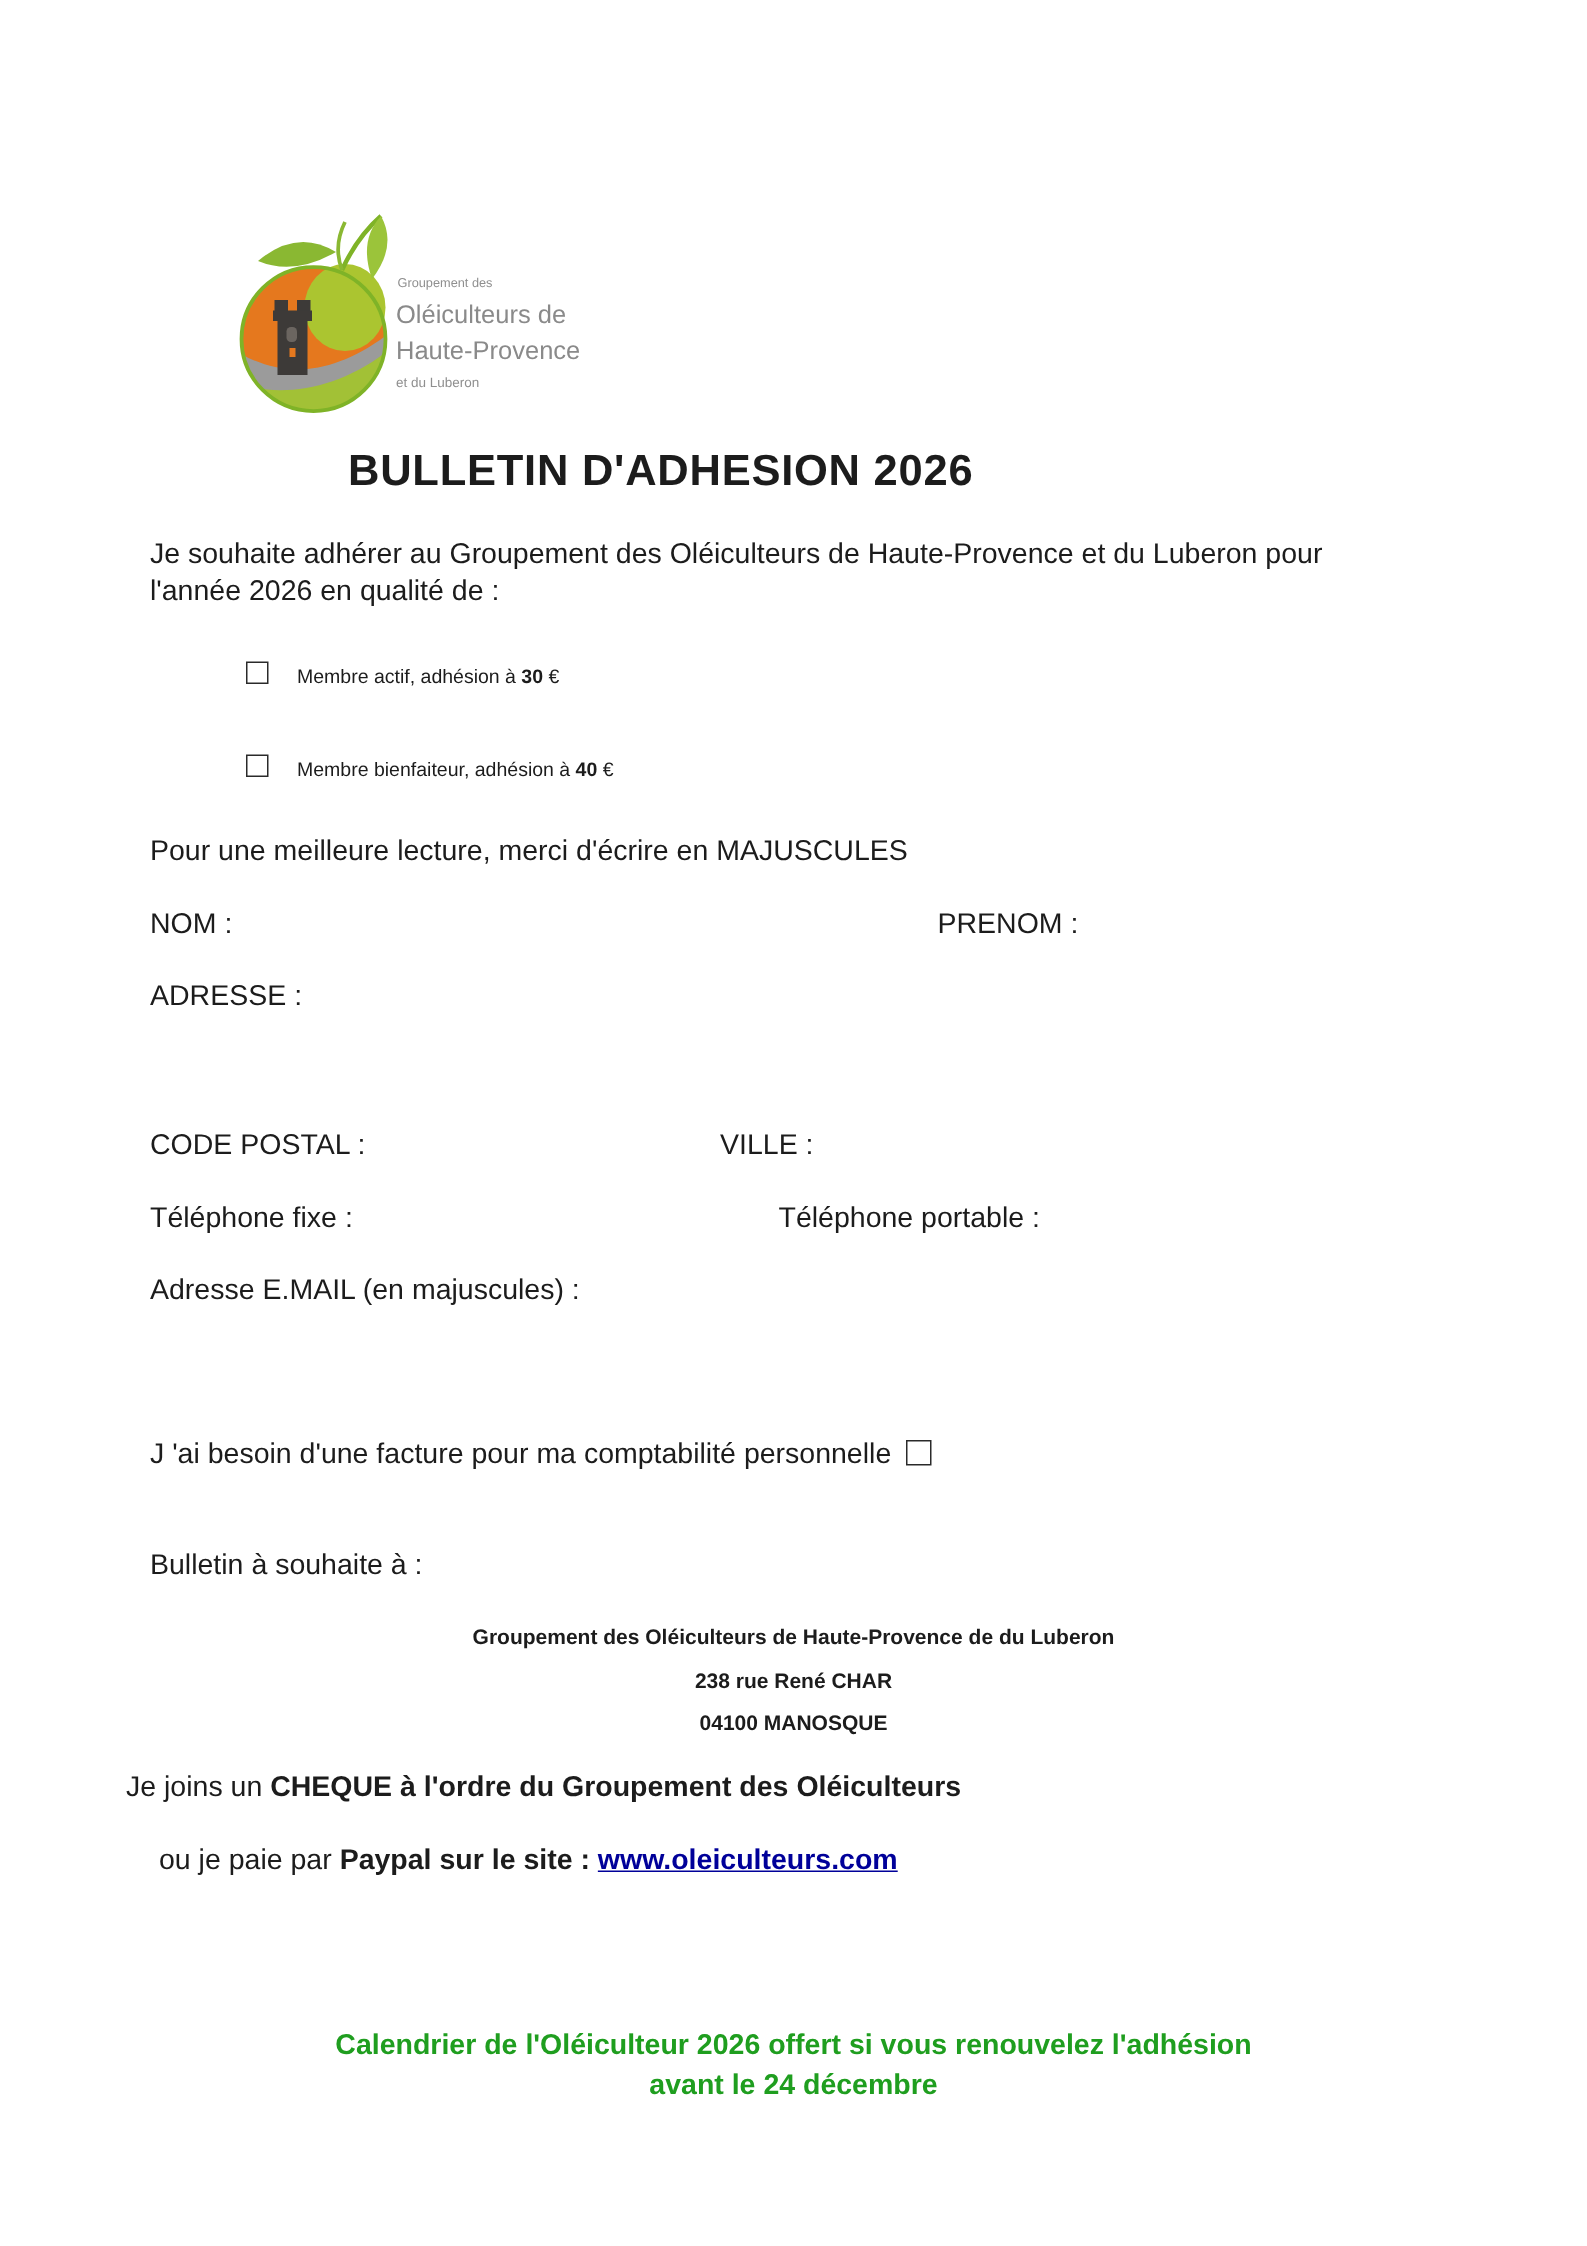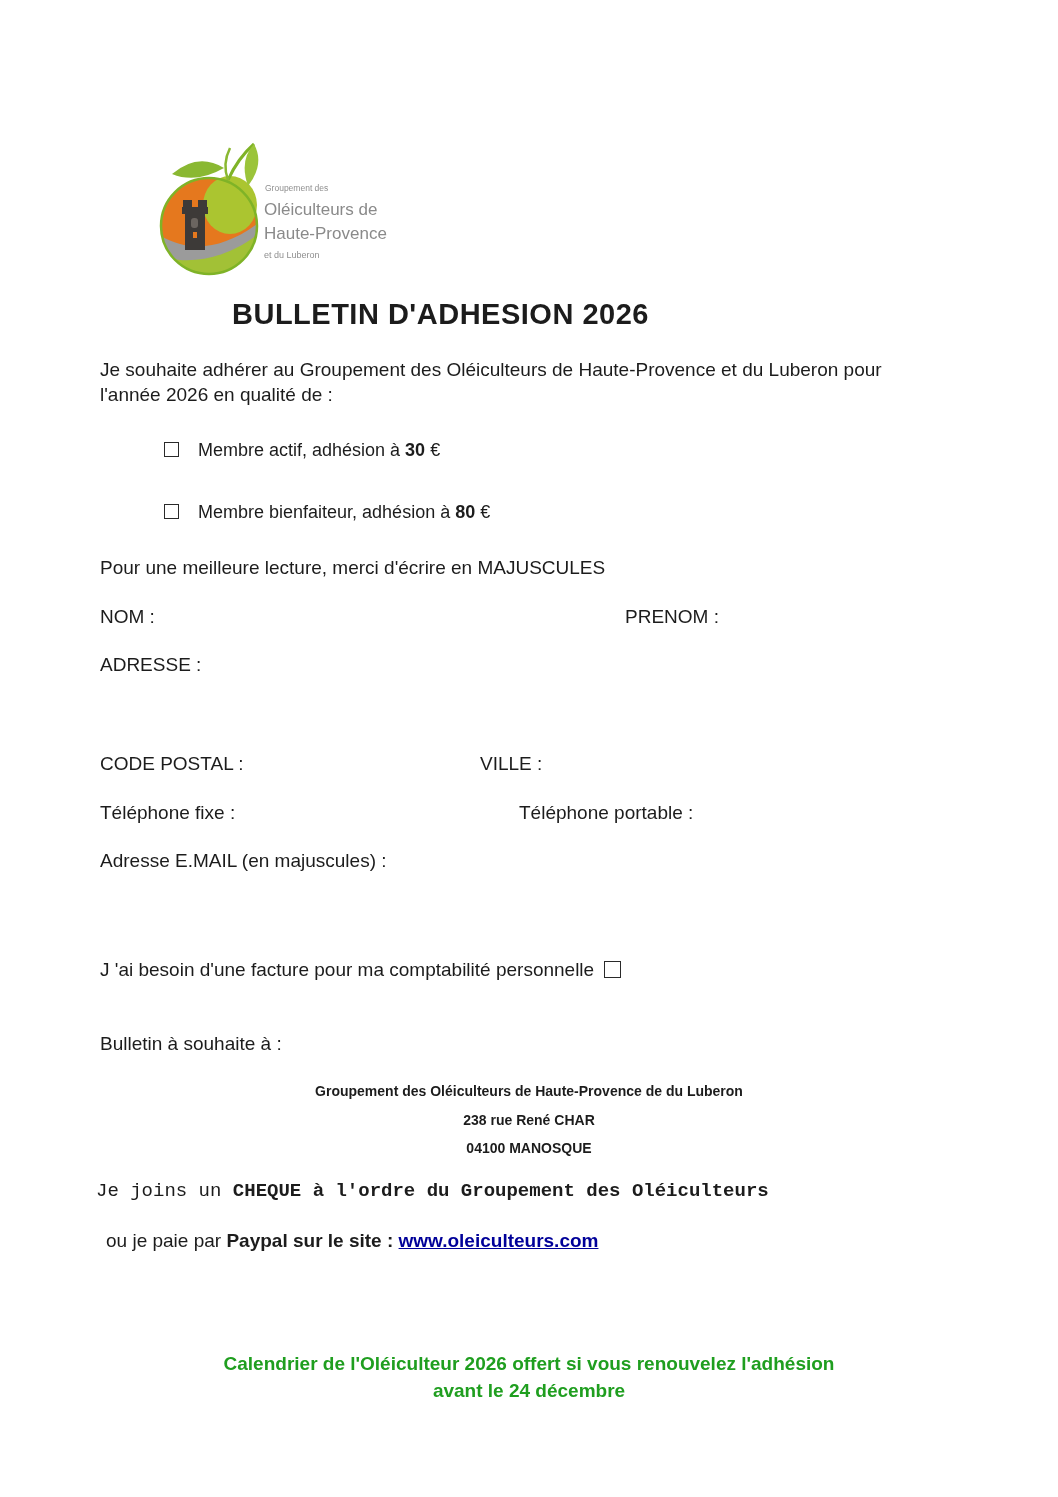--- a/index.html
+++ b/index.html
@@ -22,21 +22,21 @@
   .bold{font-weight:bold;}
   .title{
     font-size:29px;font-weight:bold;letter-spacing:.5px;
     white-space:nowrap;
   }
   .checkbox{
     display:inline-block;width:13px;height:13px;
     border:1.5px solid #2a2a2a;background:#fff;
     vertical-align:-1px;
   }
-  .option-row{font-size:18px;line-height:25px;}
+  .option-row{font-size:13px;line-height:25px;}
   .option-row .checkbox{margin-right:19px;}
   .center-block{left:0;width:1058px;text-align:center;}
   .addr-block{font-size:14px;font-weight:bold;line-height:28.5px;}
   .footer-green{
     color:var(--footer-green);
     font-size:19px;font-weight:bold;line-height:27px;
   }
   .link{
     color:var(--link-navy);
     font-weight:bold;text-decoration:underline;cursor:pointer;
@@ -89,21 +89,21 @@
   </div>
 
   <div class="abs title" style="left:232px;top:270px;width:816px;">BULLETIN D'ADHESION 2026</div>
 
   <div class="abs body-text" style="left:100px;top:329px;width:846px;">Je souhaite adhérer au Groupement des Oléiculteurs de Haute-Provence et du Luberon pour l'année 2026 en qualité de :</div>
 
   <div class="abs option-row" style="left:164px;top:410px;">
     <span class="checkbox"></span><span>Membre actif, adhésion à </span><span class="bold">30</span><span> €</span>
   </div>
   <div class="abs option-row" style="left:164px;top:472px;">
-    <span class="checkbox"></span><span>Membre bienfaiteur, adhésion à </span><span class="bold">80</span><span> €</span>
+    <span class="checkbox"></span><span>Membre bienfaiteur, adhésion à </span><span class="bold">40</span><span> €</span>
   </div>
 
   <div class="abs body-text" style="left:100px;top:527px;">Pour une meilleure lecture, merci d'écrire en MAJUSCULES</div>
 
   <div class="abs body-text" style="left:100px;top:576px;">NOM :</div>
   <div class="abs body-text" style="left:625px;top:576px;">PRENOM :</div>
 
   <div class="abs body-text" style="left:100px;top:624px;">ADRESSE :</div>
 
   <div class="abs body-text" style="left:100px;top:723px;">CODE POSTAL :</div>
@@ -119,21 +119,21 @@
   <div class="abs body-text" style="left:100px;top:820px;">Adresse E.MAIL (en majuscules) :</div>
 
   <div class="abs body-text" style="left:100px;top:1003px;">Bulletin à souhaite à :</div>
 
   <div class="abs center-block addr-block" style="top:1049px;">
     <div>Groupement des Oléiculteurs de Haute-Provence de du Luberon</div>
     <div>238 rue René CHAR</div>
     <div>04100 MANOSQUE</div>
   </div>
 
-  <div class="abs body-text" style="left:96px;top:1151px;font-family:Liberation Mono, monospace;">
+  <div class="abs body-text" style="left:84px;top:1151px;">
     <span>Je joins un </span><span class="bold">CHEQUE à l'ordre du Groupement des Oléiculteurs</span>
   </div>
   <div class="abs body-text" style="left:106px;top:1200px;">
     <span>ou je paie par </span><span class="bold">Paypal sur le site : </span><a href="#" class="link">www.oleiculteurs.com</a>
   </div>
 
   <div class="abs center-block footer-green" style="top:1322px;">
     <div>Calendrier de l'Oléiculteur 2026 offert si vous renouvelez l'adhésion</div>
     <div>avant le 24 décembre</div>
   </div>

